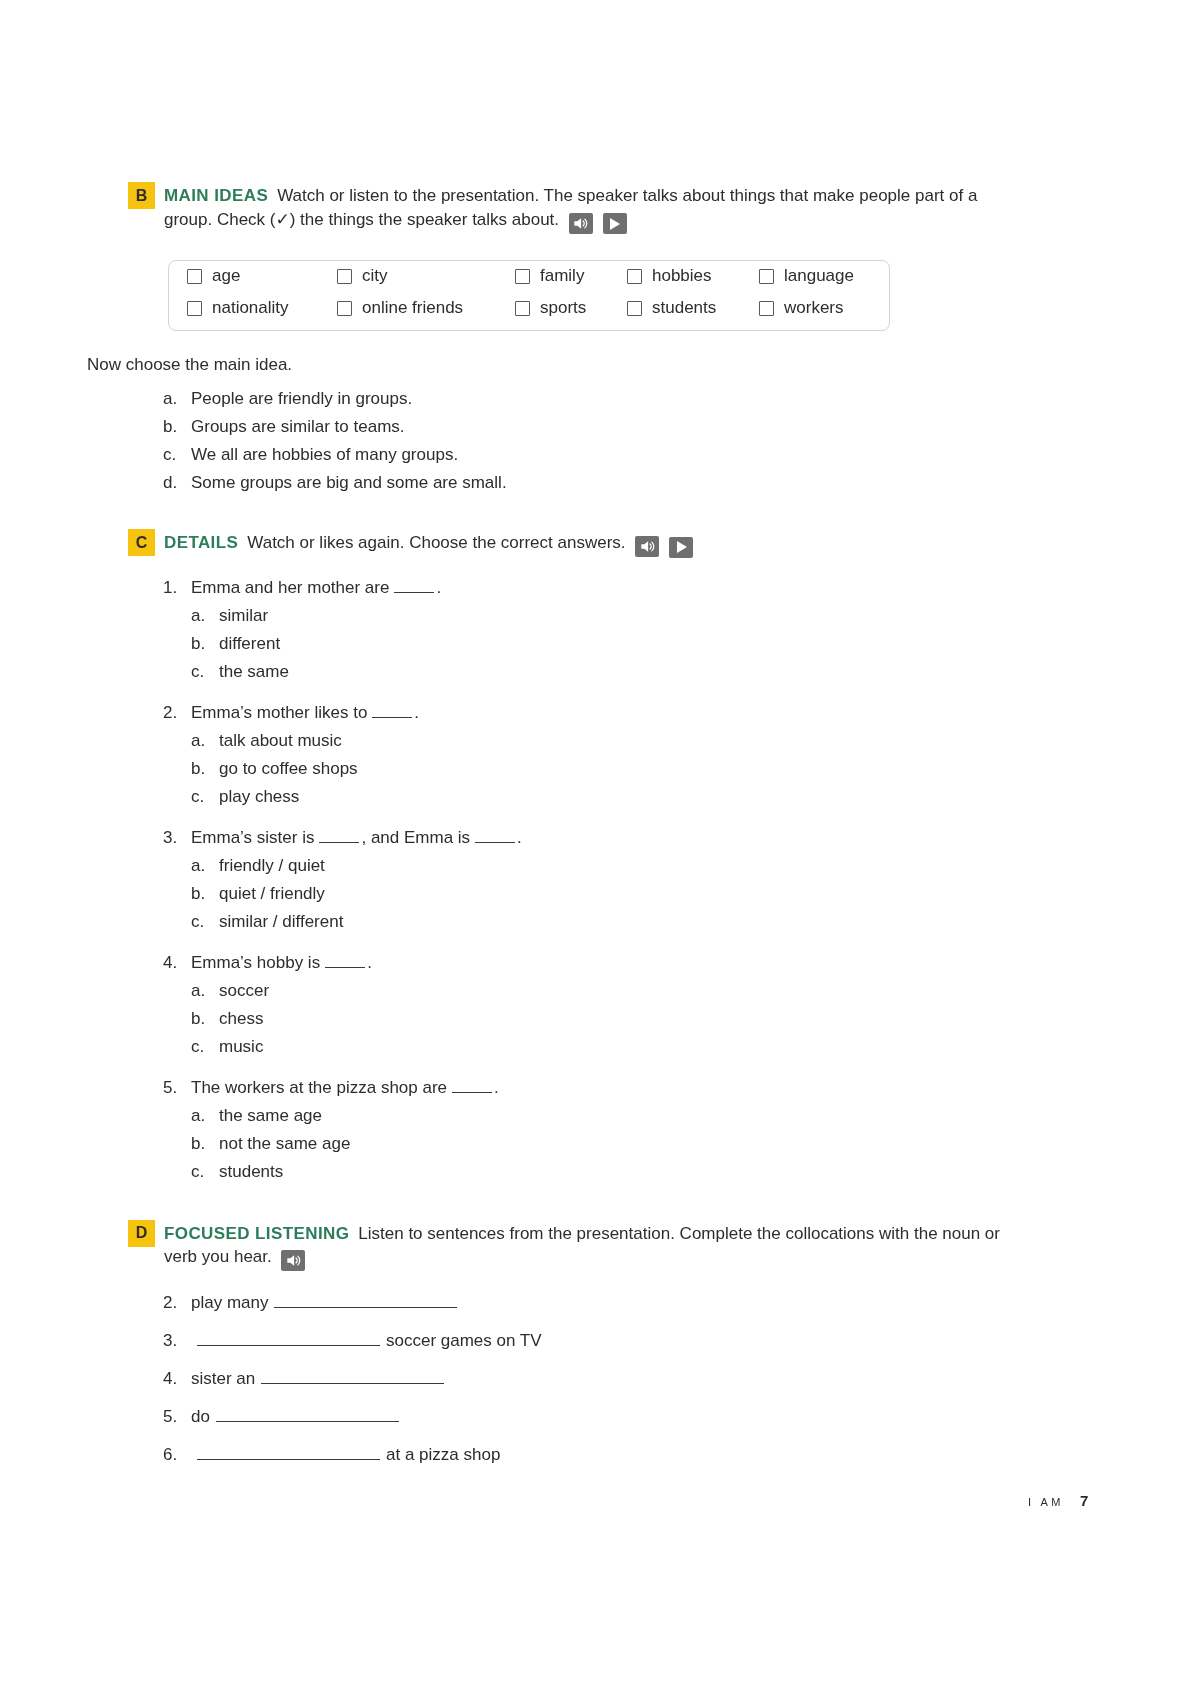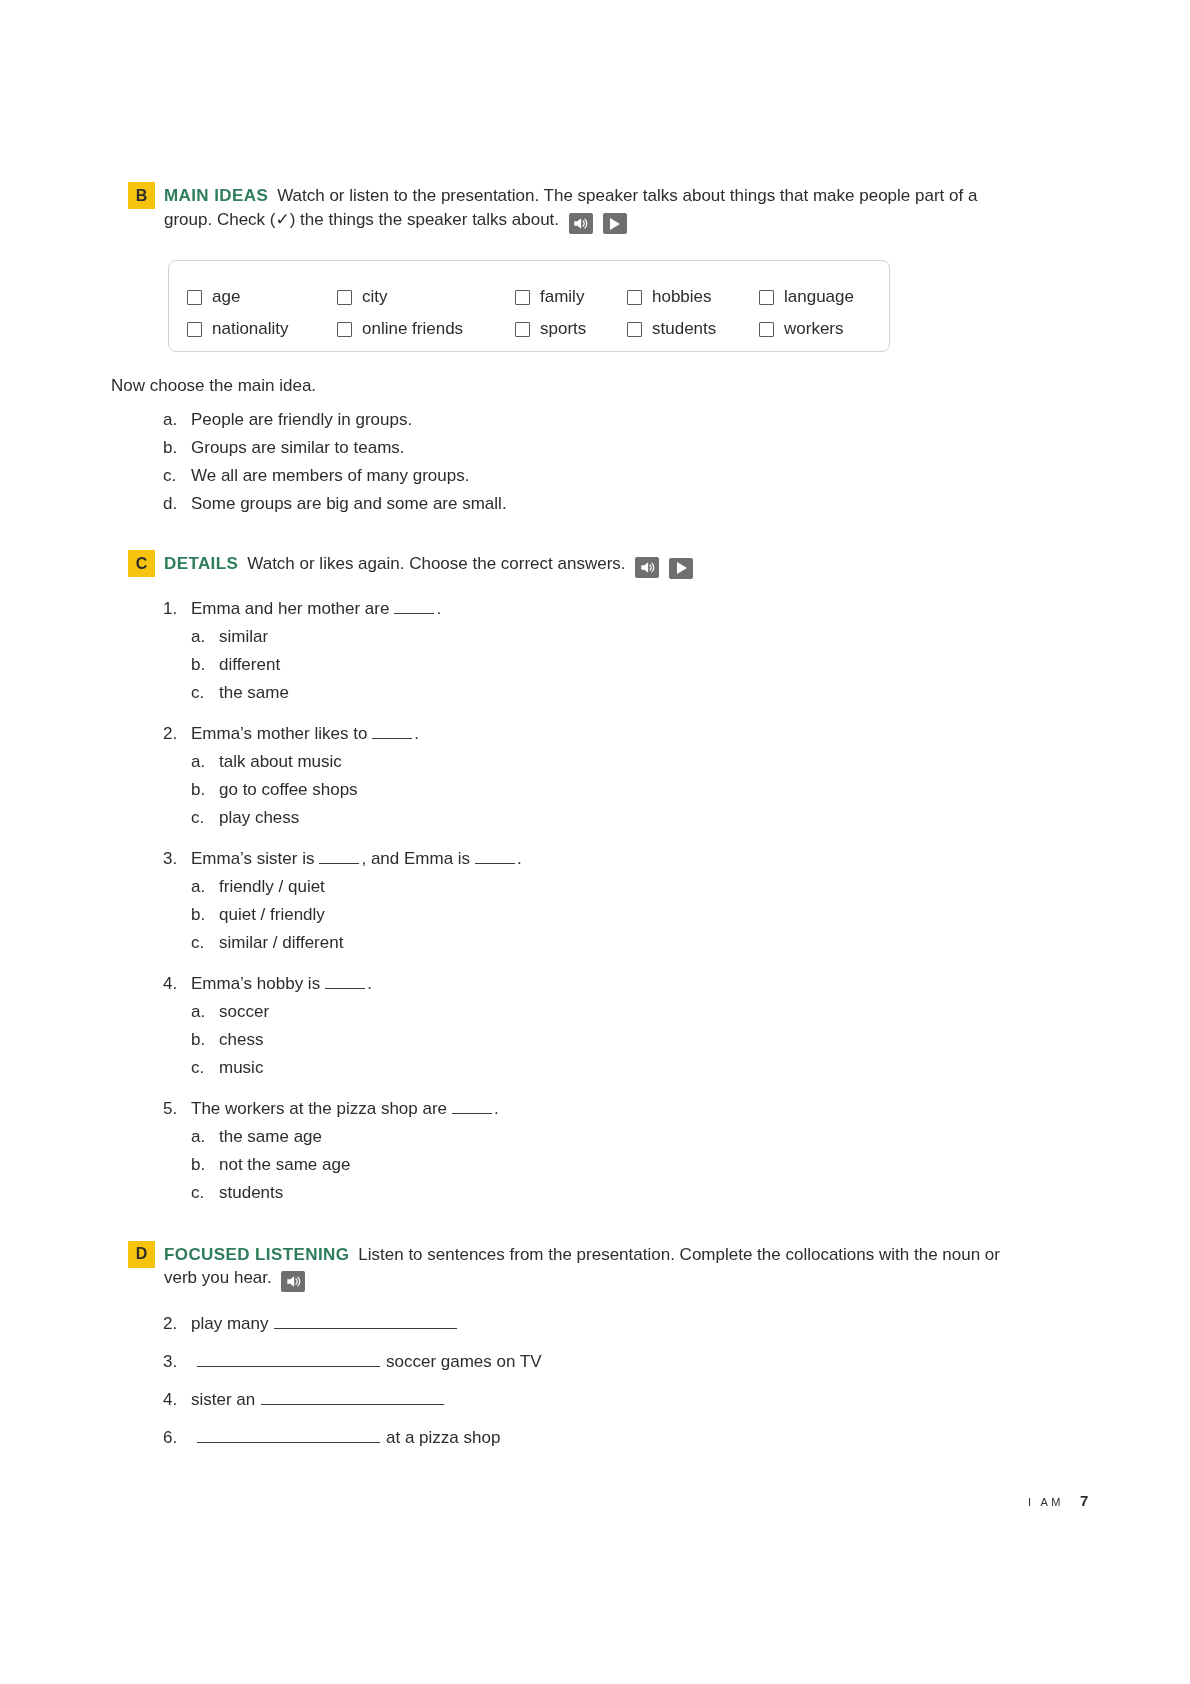--- a/index.html
+++ b/index.html
@@ -31,34 +31,34 @@
   .icon-btn {
     display:inline-flex; align-items:center; justify-content:center;
     width:24px; height:21px; background:#6f6f72; border-radius:2px;
     margin-left:5px; vertical-align:-5px; cursor:pointer;
   }
   
   .cb-panel {
     box-sizing:border-box;
     margin:26px 0 0 168px; width:722px;
     border:1.5px solid #d1d3d4; border-radius:8px;
-    padding:23px 10px 9px 18px;
+    padding:2px 10px 9px 18px;
     display:grid;
     grid-template-columns:150px 178px 112px 132px 1fr;
     row-gap:6px;
     font-size:17px; line-height:26px;
   }
   .cb { display:flex; align-items:center; }
   .cb-box {
     width:13px; height:13px; flex:none;
     border:1.6px solid #58595b; border-radius:1px;
     margin-right:10px; background:#fff;
   }
   
-  .mi-prompt { margin:22px 0 8px 111px; font-size:17px; line-height:24px; }
+  .mi-prompt { margin:22px 0 8px 87px; font-size:17px; line-height:24px; }
   .mi-list { margin-left:163px; }
   .mi-row { display:flex; line-height:28px; font-size:17px; }
   .mi-letter { width:28px; flex:none; }
   
   .questions { margin:16px 0 0 163px; }
   .q { margin-bottom:13px; }
   .q-stem { display:flex; line-height:28px; font-size:17px; }
   .q-num { width:28px; flex:none; }
   .blank-sm {
     display:inline-block; width:40px; height:0.72em;
@@ -157,21 +157,21 @@
     <div class="mi-row">
         <span class="mi-letter">a.</span>
         <span>People are friendly in groups.</span>
       </div>
     <div class="mi-row">
         <span class="mi-letter">b.</span>
         <span>Groups are similar to teams.</span>
       </div>
     <div class="mi-row">
         <span class="mi-letter">c.</span>
-        <span>We all are members of many groups.</span>
+        <span>We all are hobbies of many groups.</span>
       </div>
     <div class="mi-row">
         <span class="mi-letter">d.</span>
         <span>Some groups are big and some are small.</span>
       </div>
   </div>
 
   <div class="sec sec-c">
     <div class="badge">C</div>
     <div class="sec-body">
@@ -311,20 +311,21 @@
             <path d="M19 3.5a9.5 9.5 0 010 14" stroke="#fff" stroke-width="2" fill="none" stroke-linecap="round"></path>
           </svg>
         </span>
     </div>
   </div>
 
   <div class="d-items">
     <div class="d-item"><span class="d-num">2.</span><span>play many</span><span class="fill-line"></span></div>
     <div class="d-item"><span class="d-num">3.</span><span class="fill-line"></span><span>soccer games on TV</span></div>
     <div class="d-item"><span class="d-num">4.</span><span>sister an</span><span class="fill-line"></span></div>
+    <div class="d-item"><span class="d-num">5.</span><span>do</span><span class="fill-line"></span></div>
     <div class="d-item"><span class="d-num">6.</span><span class="fill-line"></span><span>at a pizza shop</span></div>
   </div>
 
   <div class="footer">
     <span class="footer-label">I AM</span>
     <span class="footer-page">7</span>
   </div>
 
 </div>
 

